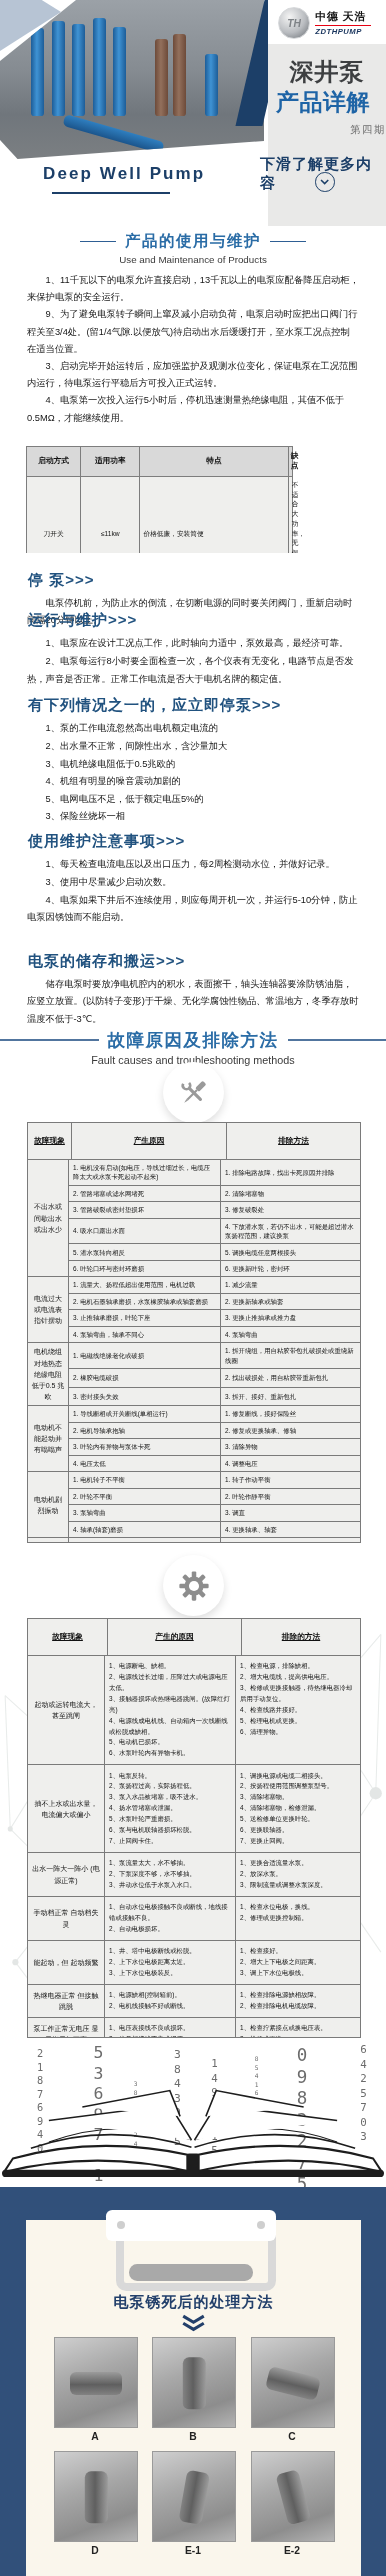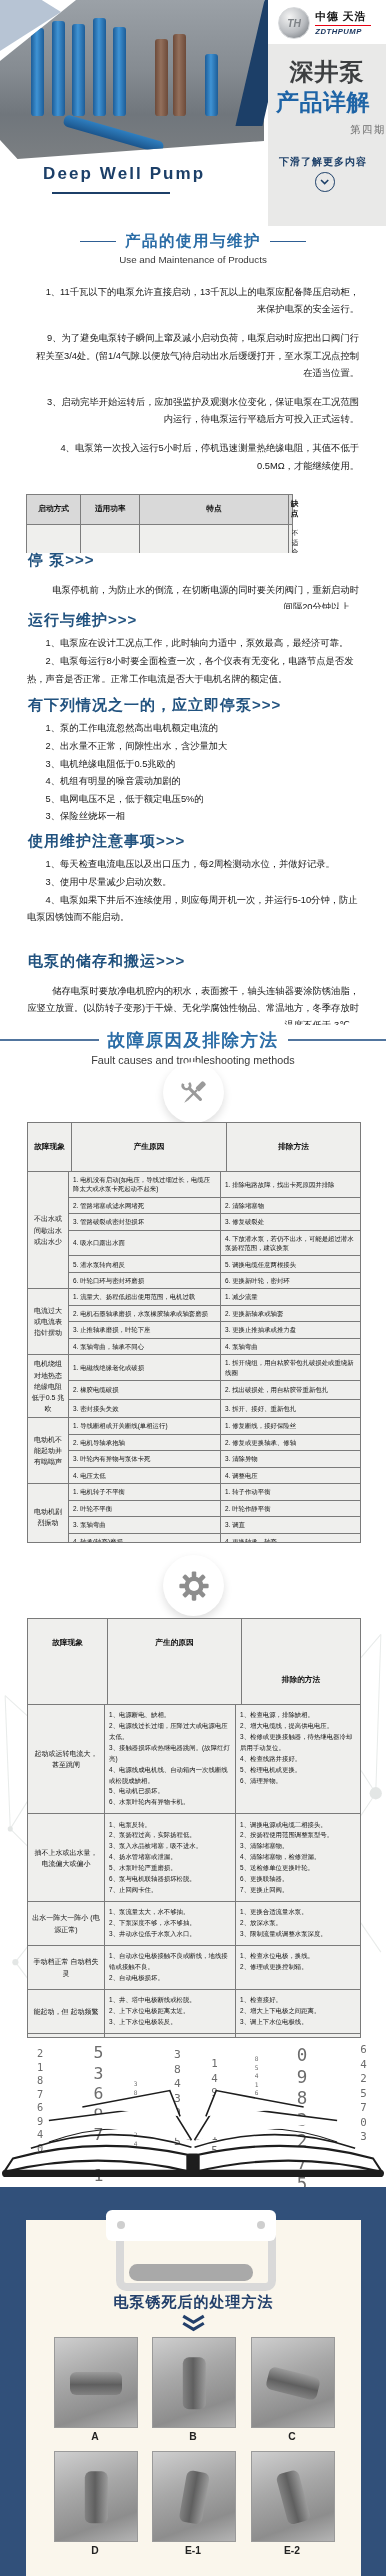--- a/index.html
+++ b/index.html
@@ -26,48 +26,48 @@
       background:radial-gradient(circle at 35% 30%,#f4f4f4,#b9bcc0 55%,#8b8f94 80%,#6f7377);
       display:flex;align-items:center;justify-content:center;font-weight:bold;font-style:italic;
       color:#7e8286;font-size:10.3px;border:1px solid #d7d9db;}
   #logo-text{display:flex;flex-direction:column;}
   #logo-cn{font-size:10.8px;font-weight:bold;color:#141414;letter-spacing:1px;}
   #logo-bar{width:56px;height:1.5px;background:#e60012;margin:1px 0;}
   #logo-en{font-size:7.7px;font-weight:bold;font-style:italic;color:#17335c;letter-spacing:0.5px;}
   #hero-t1{left:268px;top:56px;width:118px;text-align:center;font-size:24px;font-weight:bold;color:#3d3f41;letter-spacing:1px;}
   #hero-t2{left:260px;top:87px;width:126px;text-align:center;font-size:23px;font-weight:bold;color:#1e64a6;letter-spacing:0.5px;}
   #hero-issue{left:268px;top:123px;width:112px;text-align:center;font-size:10.3px;color:#6f6f6f;letter-spacing:1.5px;padding-left:44px;}
-  #hero-scroll{left:260px;top:155px;width:126px;text-align:center;font-size:10px;font-weight:bold;color:#1c3f68;letter-spacing:1px;}
+  #hero-scroll{left:260px;top:155px;width:126px;text-align:left;font-size:15px;font-weight:bold;color:#1c3f68;letter-spacing:1px;}
   #hero-chev{left:315px;top:172px;width:17.5px;height:17.5px;border:1px solid #1c3f68;border-radius:50%;
       display:flex;align-items:center;justify-content:center;}
   #hero-en{left:43px;top:164px;font-size:17px;font-weight:bold;color:#1c3f68;letter-spacing:2.1px;}
   #hero-underline{left:52px;top:192px;width:118px;height:1.5px;background:#1c3f68;}
   
   .band{left:0;width:386px;text-align:center;}
   .band-title{display:flex;align-items:center;justify-content:center;gap:9px;
       color:#2a6ca6;font-weight:bold;}
   .band-title .ln{width:36px;height:1.5px;background:#2e5e94;}
   .band-title.wide .ln{flex:1;height:2.6px;background:#51759e;}
   .band-en{color:#3a3a3a;margin-top:2.1px;}
   
   .sec{left:0;width:386px;overflow:hidden;}
   .h-blue{margin:0 0 5.2px 28px;color:#21527f;font-weight:bold;font-size:15px;letter-spacing:1px;}
-  .para{margin:12px 27px;font-size:9.3px;line-height:1.85;color:#161616;text-indent:2em;text-align:right;}
+  .para{margin:0 27px;font-size:9.3px;line-height:1.85;color:#161616;text-indent:2em;}
   .list-item{margin:0 27px;font-size:9.3px;line-height:1.9;color:#161616;text-indent:2em;}
   
   .t1{margin:19px 26px 0 26px;border:0.5px solid #7d7d7d;border-collapse:collapse;width:267px;
       table-layout:fixed;font-size:6.7px;}
   .t1 th{background:#d9d9d9;border:0.5px solid #7d7d7d;font-size:7.7px;padding:4.6px 2.1px;color:#111;}
   .t1 td{background:#efefed;border:0.5px solid #7d7d7d;padding:3.1px 3.1px;line-height:1.45;color:#111;}
   .t1 td.c{text-align:center;}
   
   .ftable{position:absolute;left:27px;width:334px;border:0.5px solid #7a7a7a;background:#efefed;
       box-sizing:border-box;overflow:hidden;font-size:6.4px;color:#111;}
   .fhead{display:flex;border-bottom:0.5px solid #7a7a7a;font-size:7.7px;font-weight:bold;text-align:center;}
-  .fhead>div{padding:19px 1px;}
+  .fhead>div{padding:13px 1px;text-decoration:underline;}
   .fgroup{display:flex;border-bottom:0.5px solid #7a7a7a;}
   .fgroup:last-child{border-bottom:none;}
   .fph{display:flex;align-items:center;justify-content:center;text-align:center;
        border-right:0.5px solid #7a7a7a;padding:3.1px 2.1px;font-size:7px;line-height:1.6;box-sizing:border-box;}
   .fpairs{flex:1;display:flex;flex-direction:column;}
   .fpair{display:flex;flex:1;border-bottom:0.5px solid #7a7a7a;}
   .fpair:last-child{border-bottom:none;}
   .fc{width:152px;padding:3.1px 4.1px;border-right:0.5px solid #7a7a7a;line-height:1.45;box-sizing:border-box;display:flex;align-items:center;}
   .fm{flex:1;padding:3.1px 4.1px;line-height:1.45;display:flex;align-items:center;}
   
@@ -188,21 +188,21 @@
             <td class="c">降压启动柜</td>
             <td class="c">9.2kw-410kw</td>
             <td>启动、冲击电流较小，压降小</td>
             <td>冲击电网，不适用于启动频繁场合</td>
           </tr>
 
         </tbody>
     </table>
   </div>
 
-  <div class="abs sec" style="top:551px;height:58px;">
+  <div class="abs sec" style="top:571px;height:58px;">
     <div class="h-blue">停 泵&gt;&gt;&gt;</div>
     <p class="para">电泵停机前，为防止水的倒流，在切断电源的同时要关闭阀门，重新启动时间隔20分钟以上。</p>
   </div>
 
   <div class="abs sec" style="top:611px;height:83px;">
     <div class="h-blue">运行与维护&gt;&gt;&gt;</div>
     <div>
 
     <p class="list-item">1、电泵应在设计工况点工作，此时轴向力适中，泵效最高，最经济可靠。</p>
         <p class="list-item">2、电泵每运行8小时要全面检查一次，各个仪表有无变化，电路节点是否发热，声音是否正常。正常工作电流是否大于电机名牌的额定值。</p>
@@ -445,21 +445,21 @@
         <circle cx="32" cy="32" r="17"></circle>
       </g>
       <circle cx="32" cy="32" r="9" fill="#fff"></circle>
     </svg>
   </div>
 
   <div id="t3" class="ftable" style="top:1618px;height:420px;">
     <div class="fhead">
       <div style="width:77px;border-right:0.5px solid #7a7a7a;">故障现象</div>
       <div style="width:131px;border-right:0.5px solid #7a7a7a;">产生的原因</div>
-      <div style="flex:1;margin-top:37px;">排除的方法</div>
+      <div style="flex:1;">排除的方法</div>
     </div>
     <div class="fgroup">
       <div class="fph">起动或运转电流大， 甚至跳闸</div>
       <div class="t3col t3c">
           <div class="t3line">1、电源断电、缺相。</div>
           <div class="t3line">2、电源线过长过细，压降过大或电源电压太低。</div>
           <div class="t3line">3、接触器损坏或热继电器跳闸。(故障红灯亮)</div>
           <div class="t3line">4、电源线成电机线、自动箱内一次线断线或松脱成缺相。</div>
           <div class="t3line">5、电动机已损坏。</div>
           <div class="t3line">6、水泵叶轮内有异物卡机。</div>

